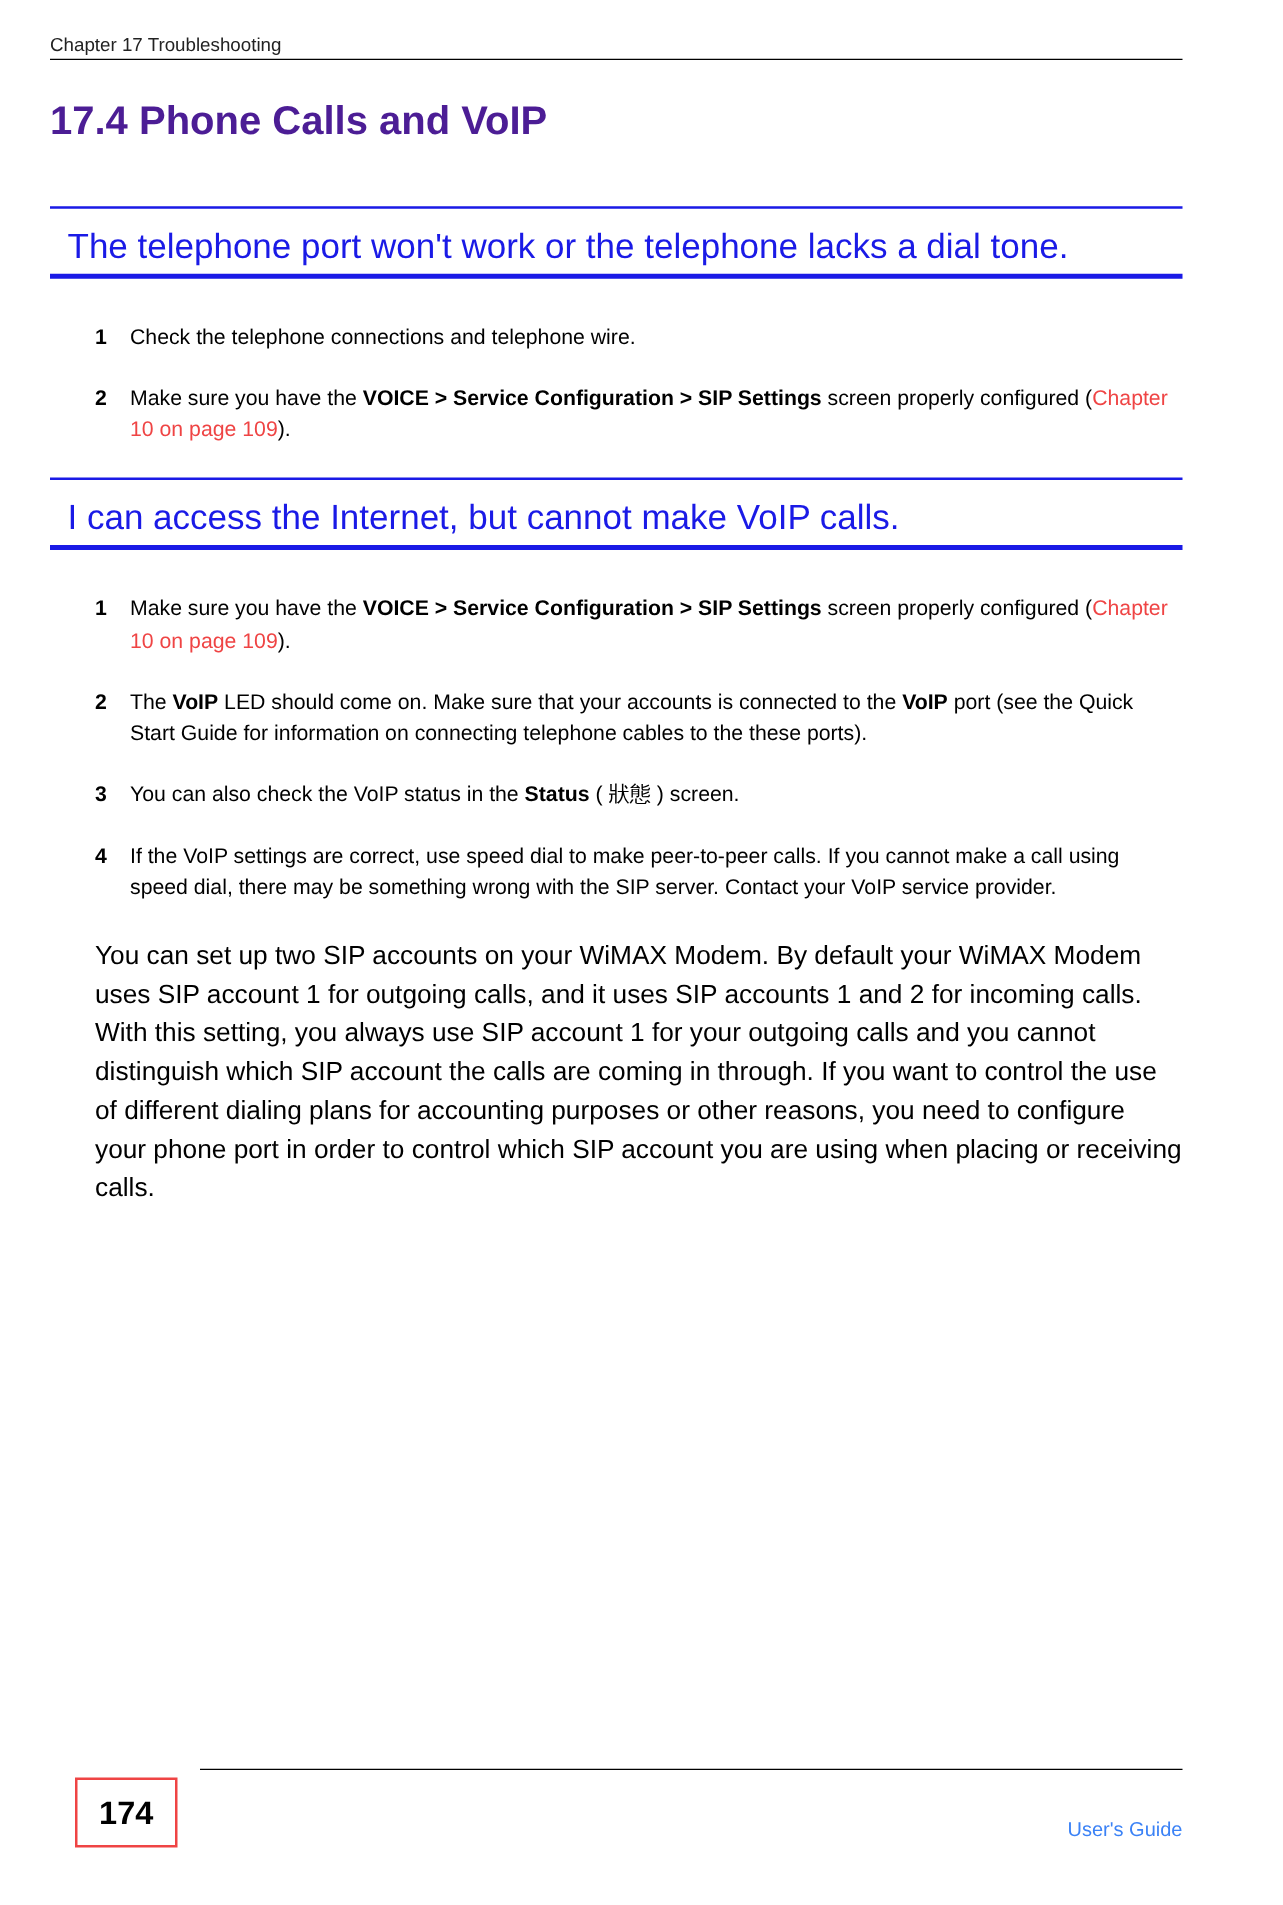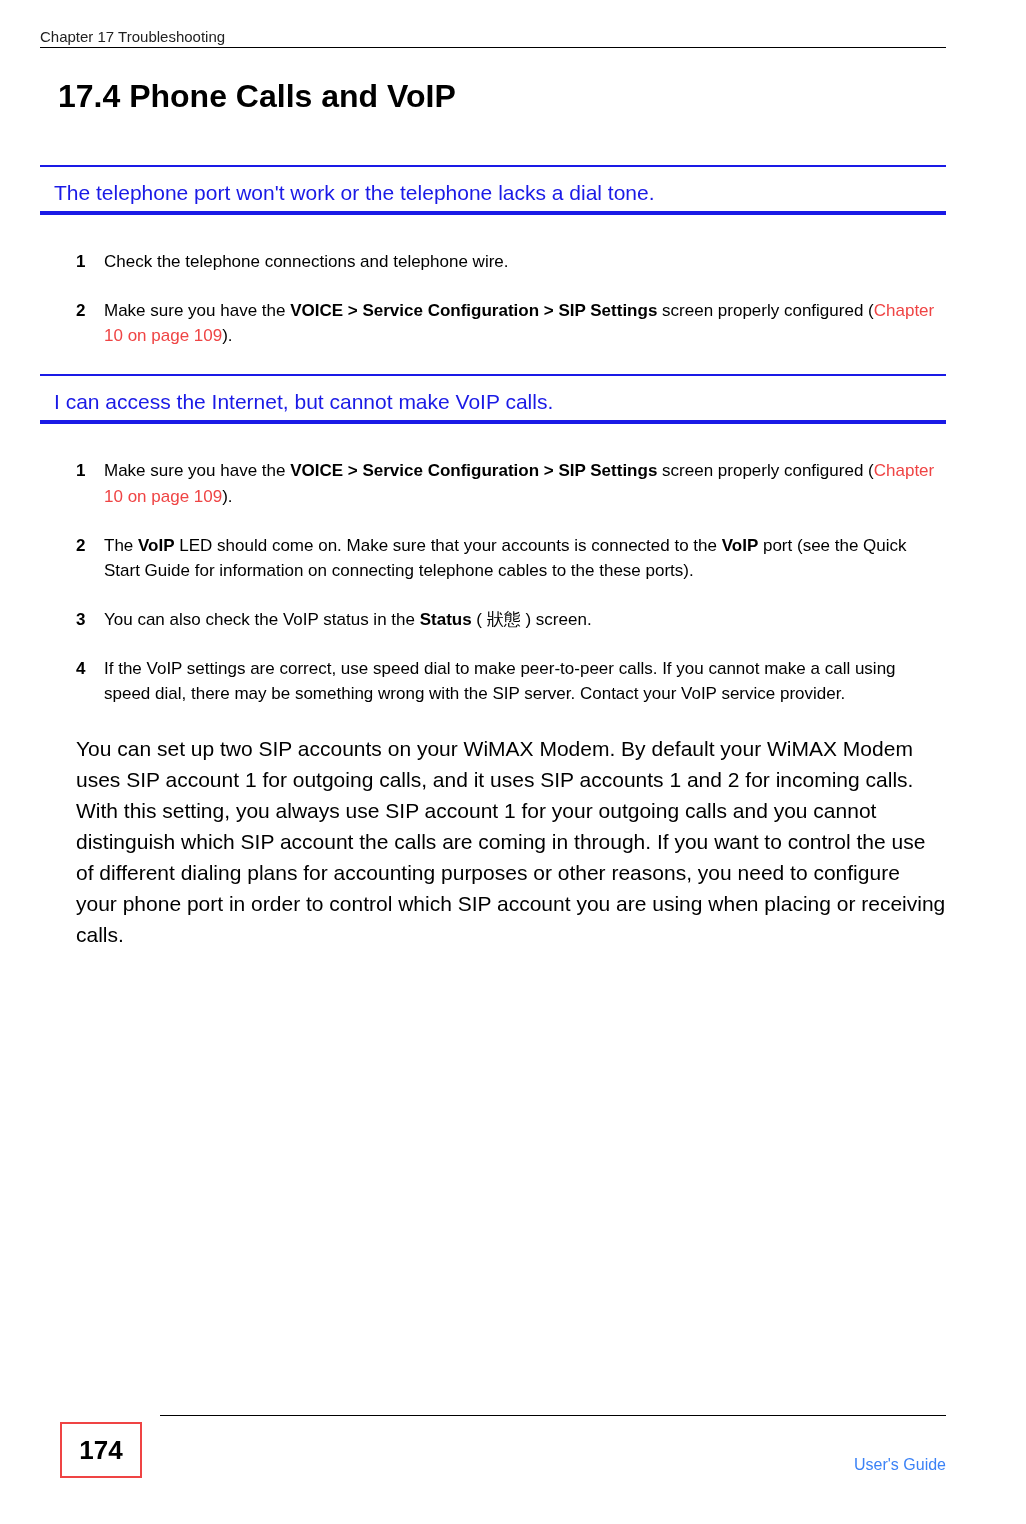--- a/index.html
+++ b/index.html
@@ -26,40 +26,40 @@
   }
   .thin-rule {
     border: none;
     border-top: 1.5px solid #000;
     margin: 0;
   }
   .h2 {
     font-family: Arial, Helvetica, sans-serif;
     font-weight: bold;
     font-size: 32px;
-    color: #000000;
-    margin: 30px 0 50px 18px;
+    color: #4c1d95;
+    margin: 30px 0 50px 0;
   }
   .callout {
     margin: 0 0 34px 0;
   }
   .callout .bar-thick {
     height: 4px;
     background: #1a1ae6;
     margin: 6px 0 0 0;
   }
   .callout .bar-thin {
     height: 2px;
     background: #1a1ae6;
     margin: 6px 0 10px 0;
   }
   .callout-label {
     font-family: Arial, Helvetica, sans-serif;
     color: #1a1ae6;
-    font-size: 21px;
+    font-size: 28px;
     padding: 4px 0 0 14px;
     display: block;
   }
   ol.num-list {
     list-style: none;
     padding: 0 0 0 36px;
     margin: 18px 0 26px 0;
   }
   ol.num-list > li {
     position: relative;

